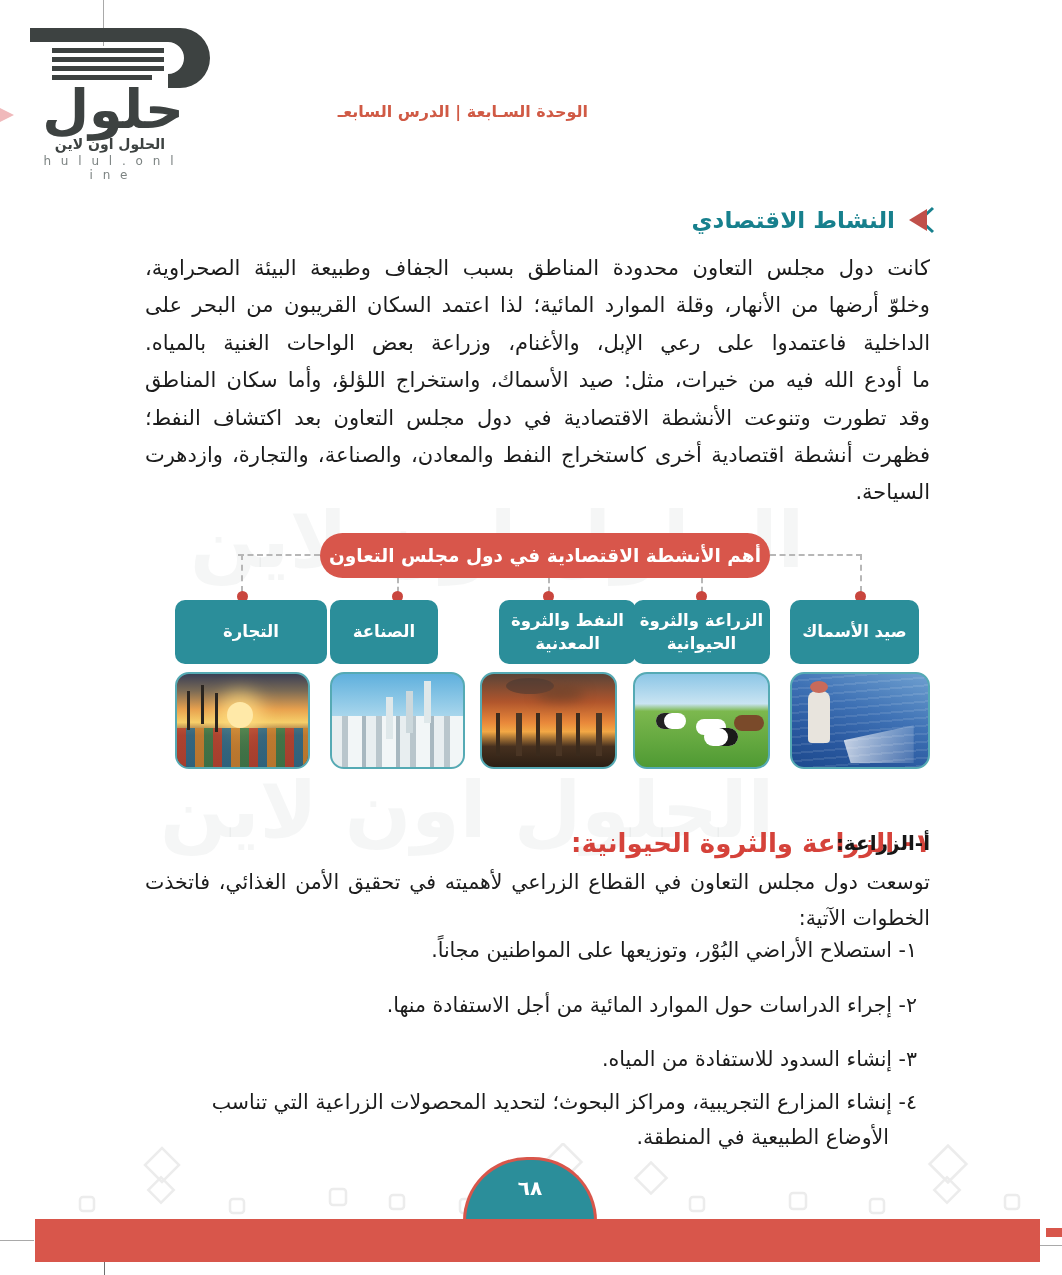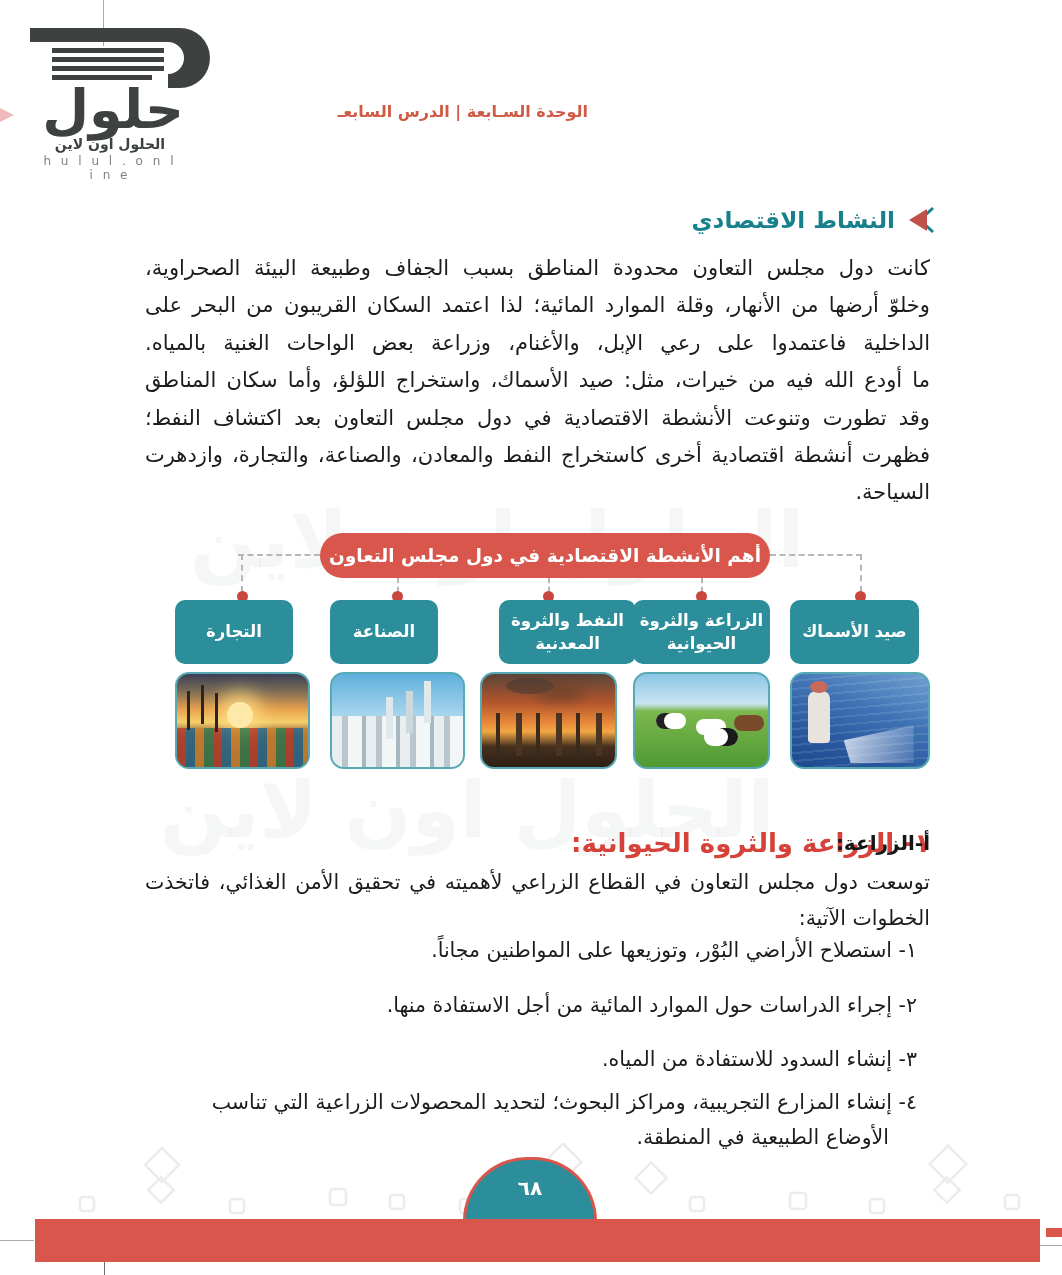--- a/index.html
+++ b/index.html
@@ -142,21 +142,21 @@
   <div class="dash v" style="left:397px;top:578px;height:14px;"></div>
   <div class="dash v" style="left:548px;top:578px;height:14px;"></div>
   <div class="dash v" style="left:701px;top:578px;height:14px;"></div>
 
   <div class="dot" style="left:237px;"></div>
   <div class="dot" style="left:392px;"></div>
   <div class="dot" style="left:543px;"></div>
   <div class="dot" style="left:696px;"></div>
   <div class="dot" style="left:855px;"></div>
 
-  <div class="node" style="left:175px;width:118px;">التجارة</div>
+  <div class="node" style="left:175px;width:152px;">التجارة</div>
   <div class="node" style="left:330px;width:108px;">الصناعة</div>
   <div class="node" style="left:480px;width:137px;margin-left:19px;">النفط والثروة المعدنية</div>
   <div class="node" style="left:633px;width:137px;">الزراعة والثروة الحيوانية</div>
   <div class="node" style="left:790px;width:129px;">صيد الأسماك</div>
 
   <div class="photo img-trade" style="left:175px;width:135px;" title="ميناء حاويات عند الغروب">
     <span class="sun"></span>
       <span class="containers"></span>
       <span class="crane"></span>
   </div>

